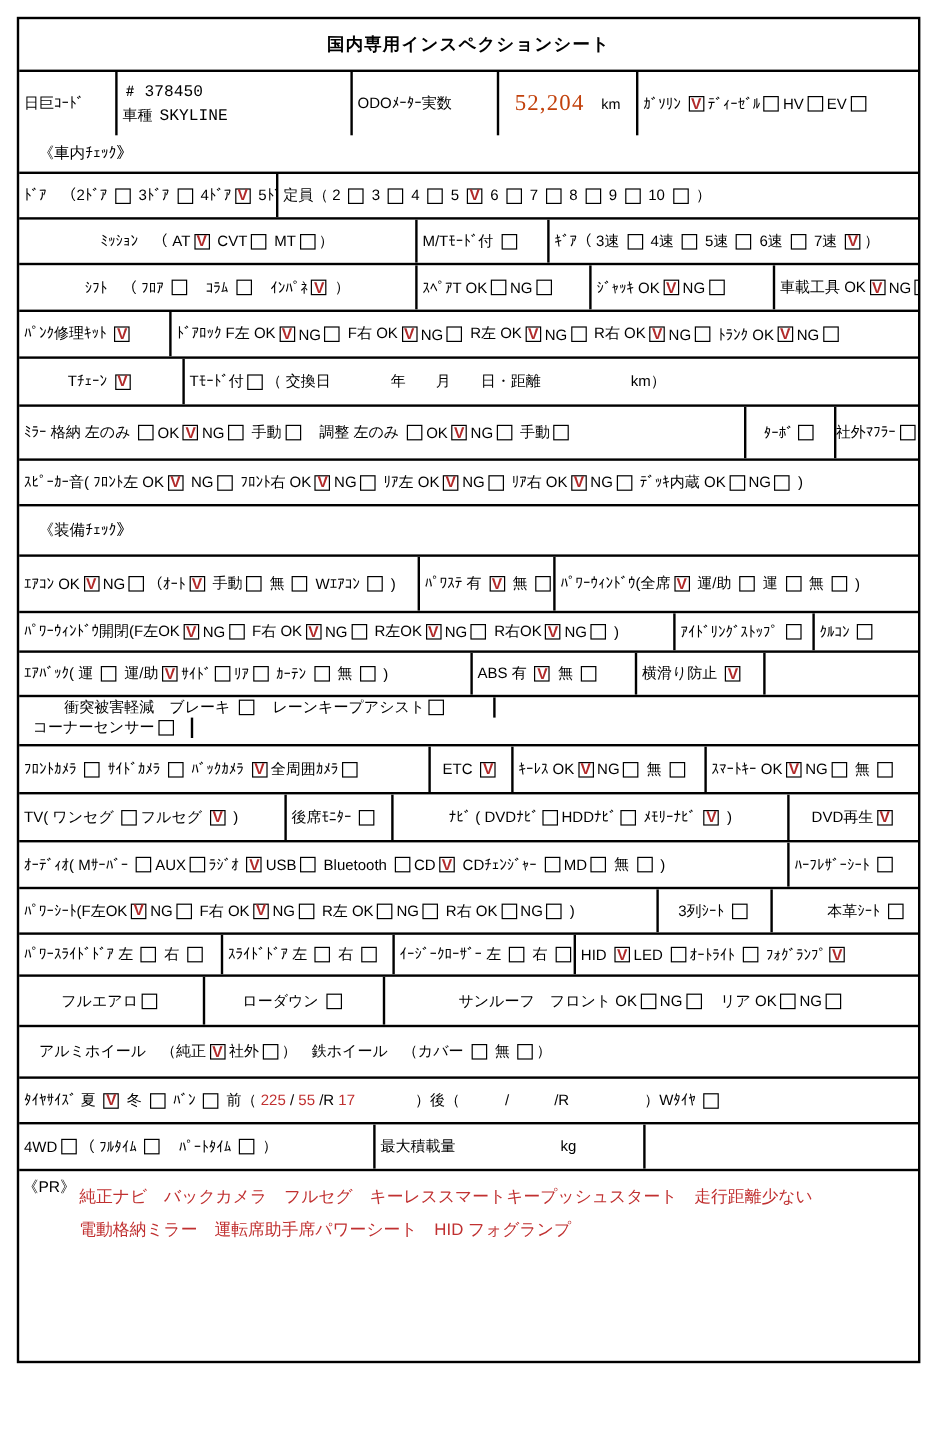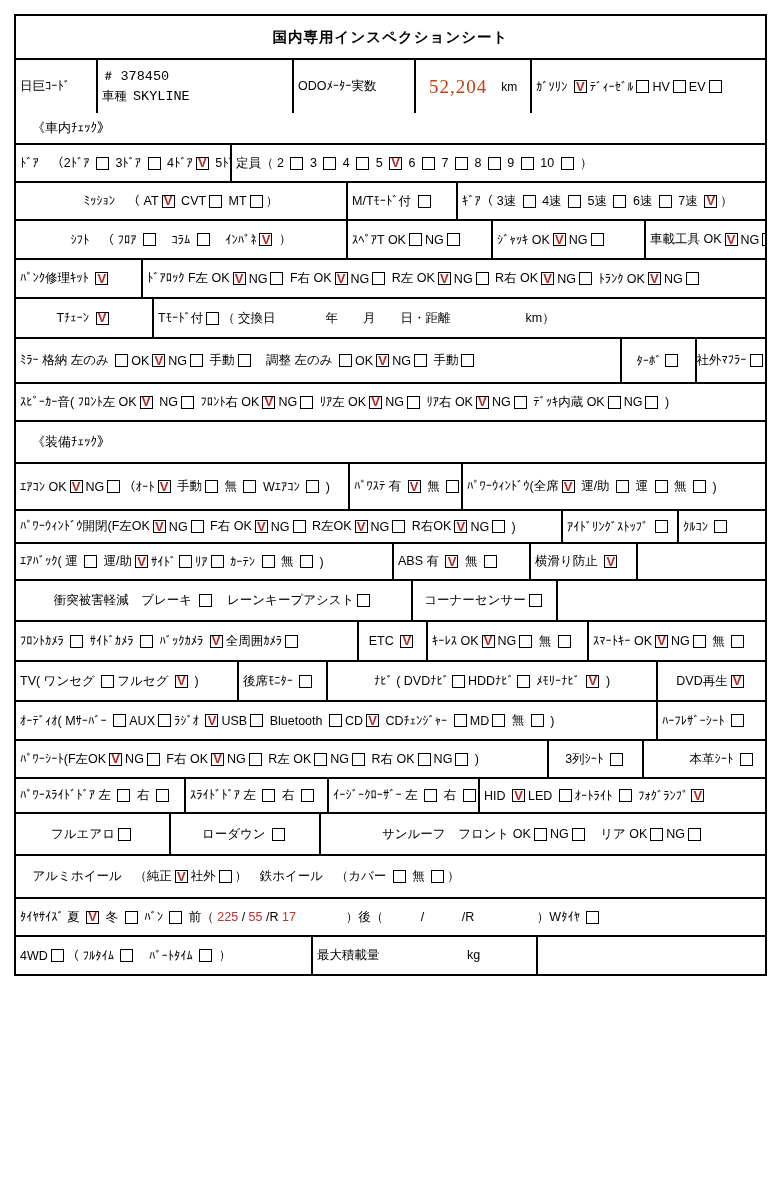--- a/index.html
+++ b/index.html
@@ -114,21 +114,21 @@
           <div class="cell" style="width: 547px; flex: 0 0 auto;"><span>ﾊﾟﾜｰｳｨﾝﾄﾞｳ開閉(F左OK</span><span class="cb on"></span><span>NG</span><span class="cb"></span><span> F右 OK</span><span class="cb on"></span><span>NG</span><span class="cb"></span><span> R左OK</span><span class="cb on"></span><span>NG</span><span class="cb"></span><span> R右OK</span><span class="cb on"></span><span>NG</span><span class="cb"></span><span> )</span></div>
           <div class="cell" style="width: 116px; flex: 0 0 auto;"><span>ｱｲﾄﾞﾘﾝｸﾞｽﾄｯﾌﾟ </span><span class="cb"></span></div>
           <div class="cell" style="flex: 1 1 0%;"><span>ｸﾙｺﾝ </span><span class="cb"></span></div>
         </div>
         <div class="row" style="height: 37px;">
           <div class="cell" style="width: 378px; flex: 0 0 auto;"><span>ｴｱﾊﾞｯｸ( 運 </span><span class="cb"></span><span> 運/助</span><span class="cb on"></span><span>ｻｲﾄﾞ</span><span class="cb"></span><span>ﾘｱ</span><span class="cb"></span><span> ｶｰﾃﾝ </span><span class="cb"></span><span> 無 </span><span class="cb"></span><span> )</span></div>
           <div class="cell" style="width: 137px; flex: 0 0 auto;"><span>ABS 有 </span><span class="cb on"></span><span> 無 </span><span class="cb"></span></div>
           <div class="cell" style="width: 107px; flex: 0 0 auto;"><span>横滑り防止 </span><span class="cb on"></span></div>
           <div class="cell" style="flex: 1 1 0%;"></div>
         </div>
-        <div class="row" style="height: 41px;">
+        <div class="row" style="height: 41px; flex-direction: column;">
           <div class="cell center" style="width: 397px; flex: 0 0 auto;"><span>衝突被害軽減　ブレーキ </span><span class="cb"></span><span>　レーンキープアシスト</span><span class="cb"></span></div>
           <div class="cell center" style="width: 145px; flex: 0 0 auto;"><span>コーナーセンサー</span><span class="cb"></span></div>
           <div class="cell" style="flex: 1 1 0%;"></div>
         </div>
         <div class="row" style="height: 40px;">
           <div class="cell" style="width: 343px; flex: 0 0 auto;"><span>ﾌﾛﾝﾄｶﾒﾗ </span><span class="cb"></span><span> ｻｲﾄﾞｶﾒﾗ </span><span class="cb"></span><span> ﾊﾞｯｸｶﾒﾗ </span><span class="cb on"></span><span>全周囲ｶﾒﾗ</span><span class="cb"></span></div>
           <div class="cell center" style="width: 69px; flex: 0 0 auto;"><span>ETC </span><span class="cb on"></span></div>
           <div class="cell" style="width: 161px; flex: 0 0 auto;"><span>ｷｰﾚｽ OK</span><span class="cb on"></span><span>NG</span><span class="cb"></span><span> 無 </span><span class="cb"></span></div>
           <div class="cell" style="flex: 1 1 0%;"><span>ｽﾏｰﾄｷｰ OK</span><span class="cb on"></span><span>NG</span><span class="cb"></span><span> 無 </span><span class="cb"></span></div>
         </div>
@@ -164,15 +164,22 @@
         <div class="row" style="height: 38px;">
           <div class="cell" style="flex: 1 1 0%;"><span>ﾀｲﾔｻｲｽﾞ 夏 </span><span class="cb on"></span><span> 冬 </span><span class="cb"></span><span> ﾊﾞﾝ </span><span class="cb"></span><span> 前（ </span><span class="red">225</span><span> / </span><span class="red">55</span><span> /R </span><span class="red">17</span><span>　　　　）後（　　　/　　　/R　　　　　）Wﾀｲﾔ </span><span class="cb"></span></div>
         </div>
         <div class="row" style="height: 39px;">
           <div class="cell" style="width: 297px; flex: 0 0 auto;"><span>4WD</span><span class="cb"></span><span>（ ﾌﾙﾀｲﾑ </span><span class="cb"></span><span>　ﾊﾟｰﾄﾀｲﾑ </span><span class="cb"></span><span> ）</span></div>
           <div class="cell" style="width: 225px; flex: 0 0 auto;"><span>最大積載量　　　　　　　kg</span></div>
           <div class="cell" style="flex: 1 1 0%;"></div>
         </div>
       </div>
 
+    <div class="pr-row" id="pr-row" style="height: 160px;">
+      <span class="pr-label">《PR》</span>
+      <div class="pr-lines" id="pr-lines">
+          <div class="pr-ln">純正ナビ　バックカメラ　フルセグ　キーレススマートキープッシュスタート　走行距離少ない</div>
+          <div class="pr-ln">電動格納ミラー　運転席助手席パワーシート　HID フォグランプ</div>
+        </div>
+    </div>
 
   </div>
 </div>
 
 </body></html>

